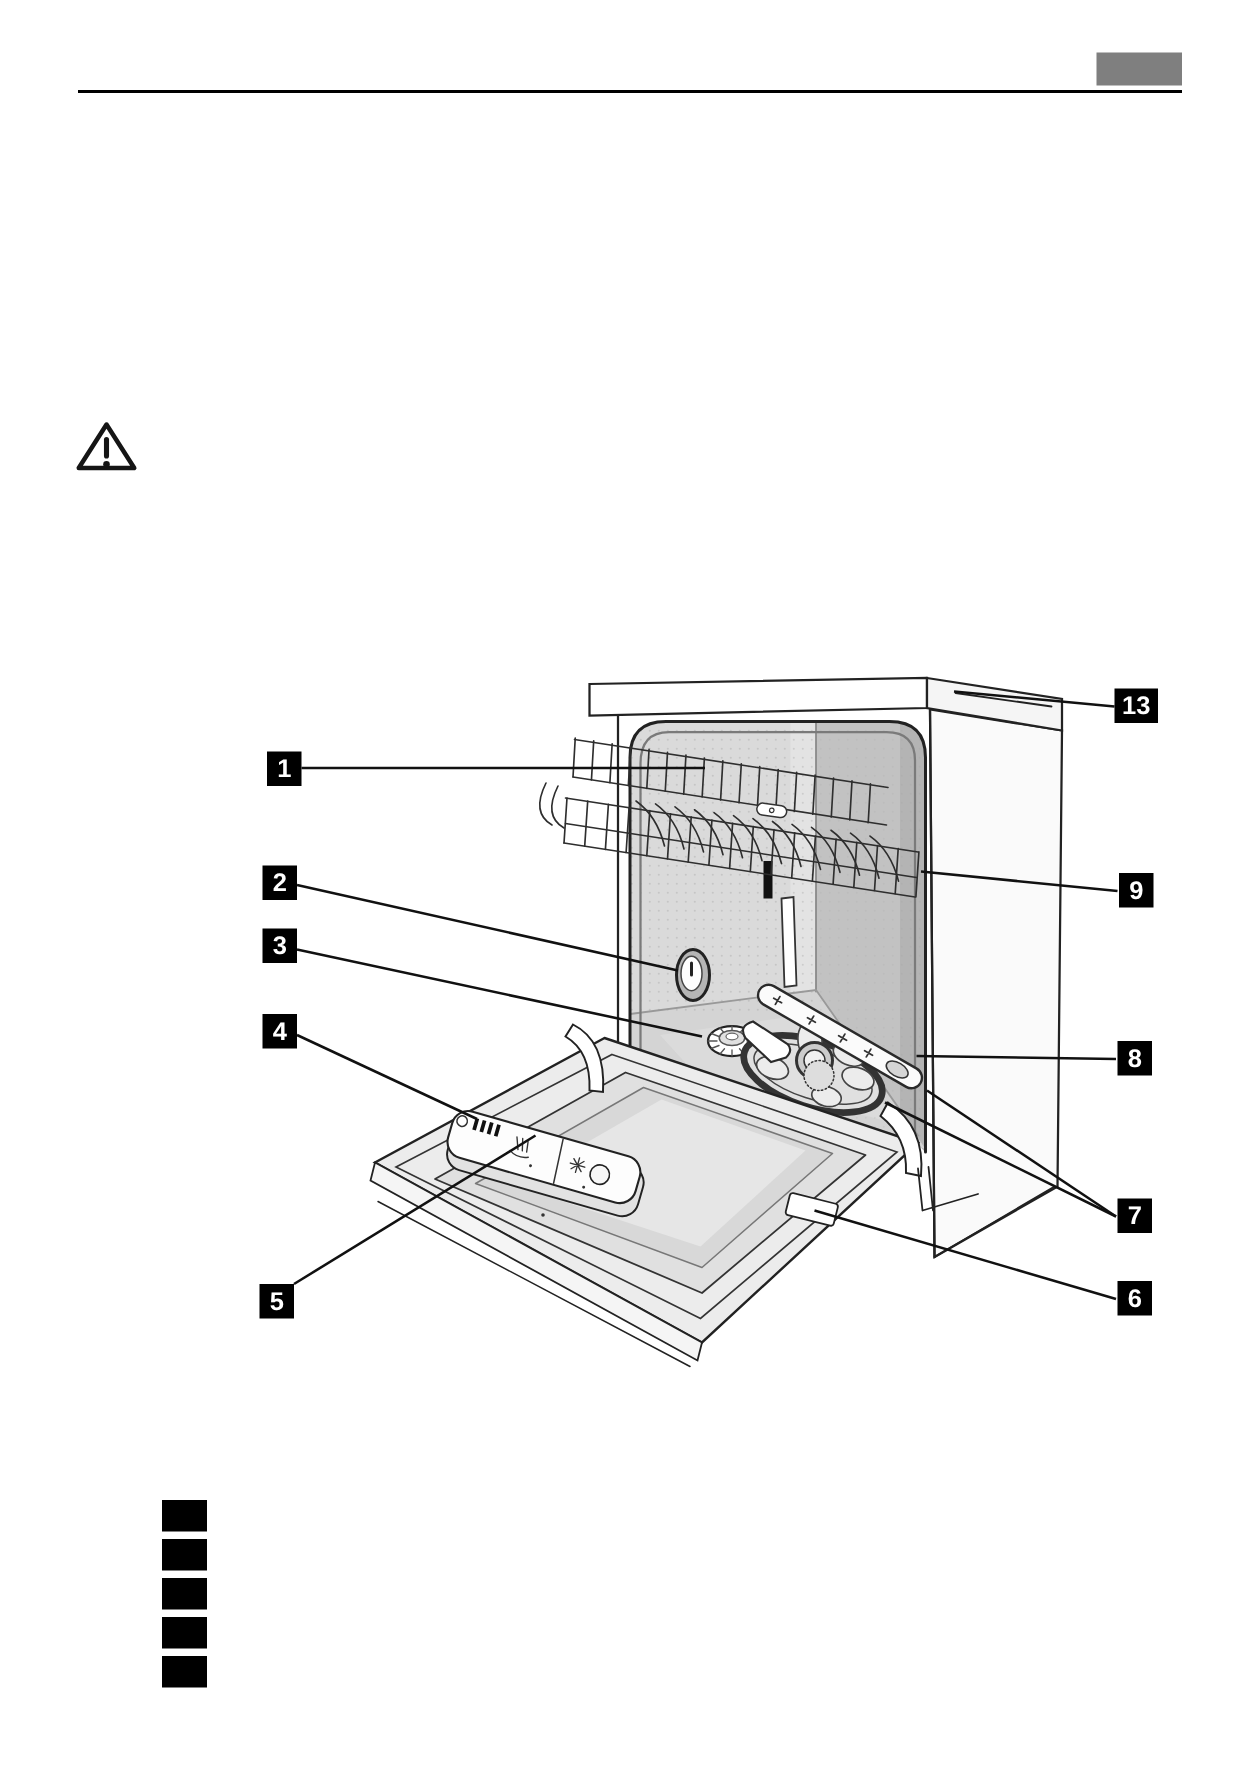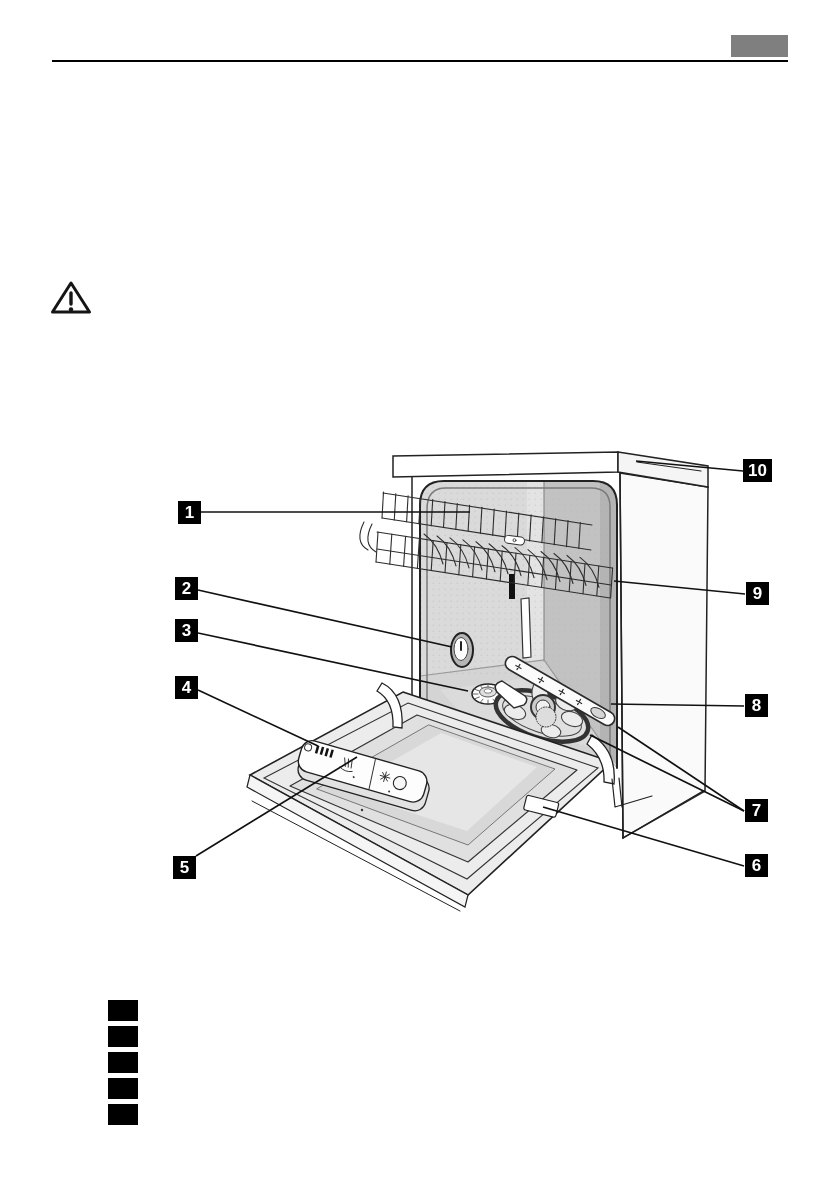--- a/index.html
+++ b/index.html
@@ -254,19 +254,19 @@
 
 <div class="callout c1">1</div>
 <div class="callout c2">2</div>
 <div class="callout c3">3</div>
 <div class="callout c4">4</div>
 <div class="callout c5">5</div>
 <div class="callout c6">6</div>
 <div class="callout c7">7</div>
 <div class="callout c8">8</div>
 <div class="callout c9">9</div>
-<div class="callout c10">10</div>
+<div class="callout c10">13</div>
 
 <div class="tab t1"></div>
 <div class="tab t2"></div>
 <div class="tab t3"></div>
 <div class="tab t4"></div>
 <div class="tab t5"></div>
 
 </body></html>

